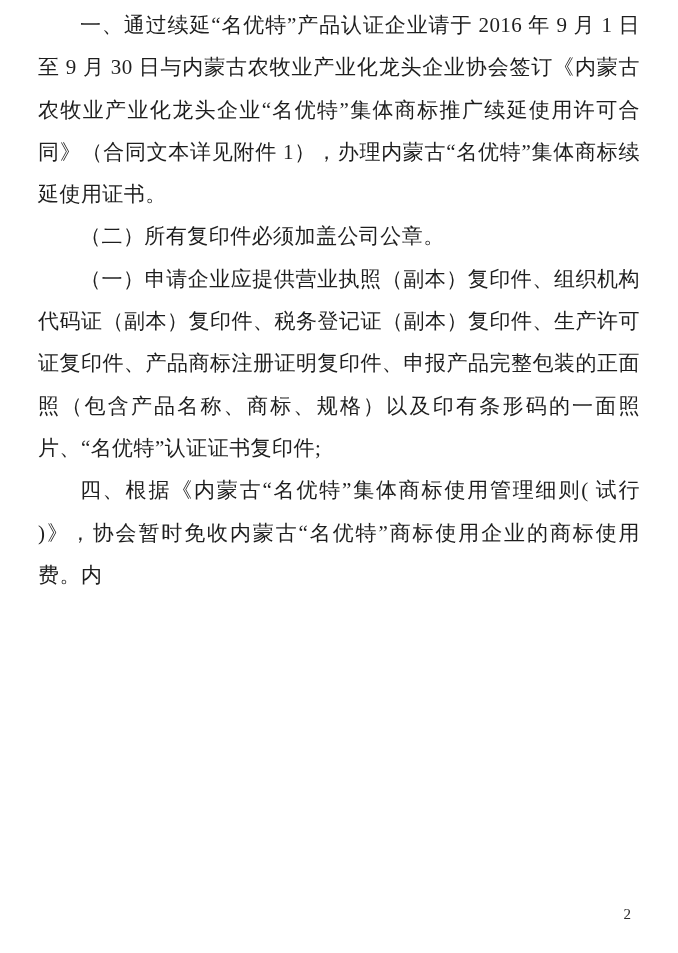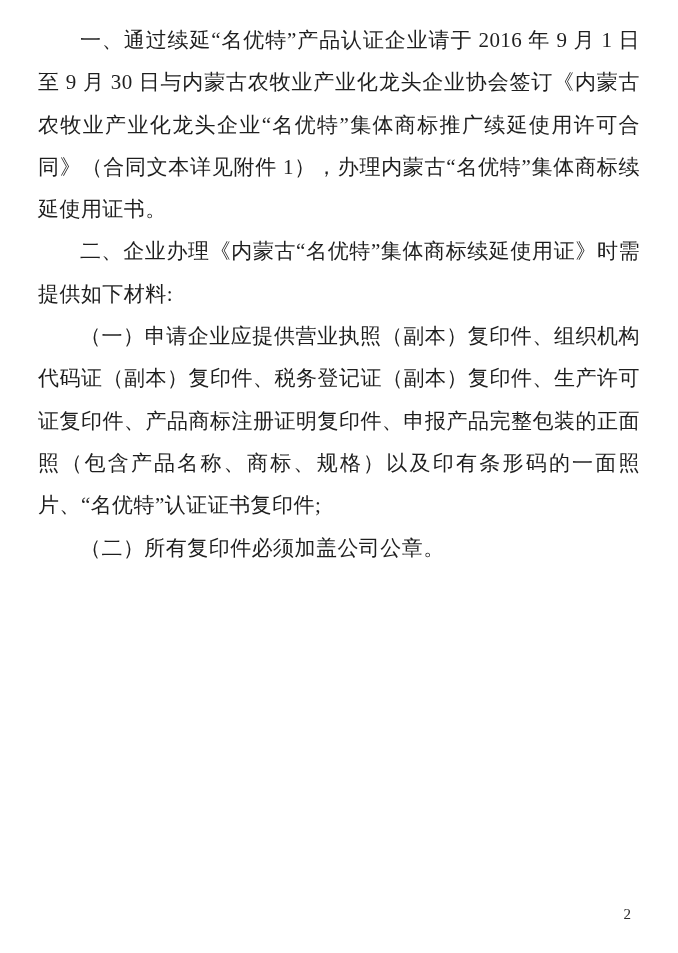--- a/index.html
+++ b/index.html
@@ -12,21 +12,21 @@
     width: 678px;
     height: 953px;
     background: #ffffff;
     overflow: hidden;
     font-family: "Liberation Serif", "DejaVu Serif", serif;
     color: #1e1e1e;
   }
   .content {
     position: absolute;
     left: 38px;
-    top: 19px;
+    top: 4px;
     width: 602px;
   }
   .para {
     margin: 0;
     font-size: 21px;
     line-height: 42.3px;
     letter-spacing: 0.45px;
     text-align: justify;
     text-justify: inter-character;
     text-indent: 2em;
@@ -40,18 +40,18 @@
     line-height: 20px;
     color: #2a2a2a;
   }
 </style>
 </head>
 <body>
 
 <div class="page">
   <div class="content">
     <p class="para">一、通过续延“名优特”产品认证企业请于 2016 年 9 月 1 日至 9 月 30 日与内蒙古农牧业产业化龙头企业协会签订《内蒙古农牧业产业化龙头企业“名优特”集体商标推广续延使用许可合同》（合同文本详见附件 1），办理内蒙古“名优特”集体商标续延使用证书。</p>
-    <p class="para">二、企业办理《内蒙古“名优特”集体商标续延使用证》时需提供如下材料:</p>
+    <p class="para">（二）所有复印件必须加盖公司公章。</p>
     <p class="para">（一）申请企业应提供营业执照（副本）复印件、组织机构代码证（副本）复印件、税务登记证（副本）复印件、生产许可证复印件、产品商标注册证明复印件、申报产品完整包装的正面照（包含产品名称、商标、规格）以及印有条形码的一面照片、“名优特”认证证书复印件;</p>
-    <p class="para">（二）所有复印件必须加盖公司公章。</p>
+    <p class="para">四、根据《内蒙古“名优特”集体商标使用管理细则( 试行 )》，协会暂时免收内蒙古“名优特”商标使用企业的商标使用费。内</p>
   </div>
   <div class="page-number">2</div>
 </div>
 
 </body></html>

